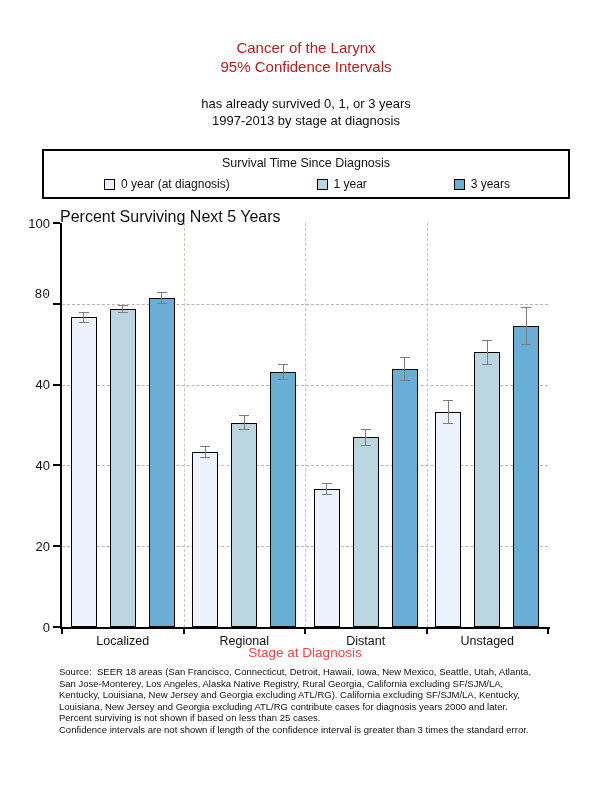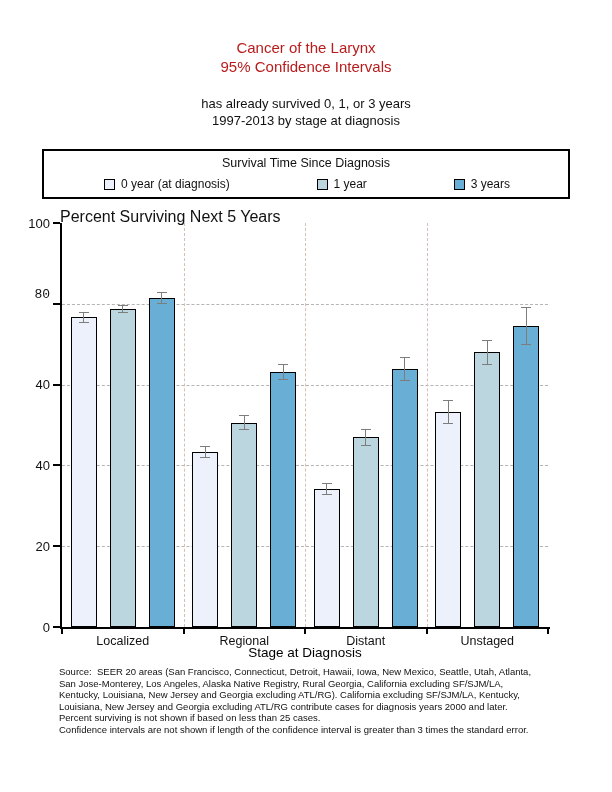--- a/index.html
+++ b/index.html
@@ -69,21 +69,21 @@
     font-size: 13px; color: #111;
   }
   .xtick { position: absolute; top: 406px; width: 2px; height: 5px; background: #000; }
   .xcat-label {
     position: absolute; top: 411px; text-align: center; font-size: 12.5px; color: #111;
   }
   .bar { position: absolute; border: 1px solid #000; }
   .err { position: absolute; background: #7d7d7d; }
   .xaxis-title {
     position: absolute; left: 62px; top: 645px; width: 486px;
-    text-align: center; font-size: 13.5px; color: #000000;
+    text-align: center; font-size: 13.5px; color: #ef4444;
   }
   .footnote {
     position: absolute; left: 59px; top: 666px; width: 505px;
     font-size: 9.5px; line-height: 11.5px; color: #111;
   }
   .footnote div { white-space: pre-wrap; }
 </style>
 </head>
 <body>
 
@@ -197,21 +197,21 @@
       <div class="err" style="left: 420.25px; top: 140.804px; width: 10px; height: 1.2px;"></div>
       <div class="bar" style="left: 451.25px; top: 103.02px; width: 26px; height: 300.98px; background: rgb(104, 174, 213);"></div>
       <div class="err" style="left: 463.75px; top: 84.032px; width: 1px; height: 37.976px;"></div>
       <div class="err" style="left: 459.25px; top: 84.032px; width: 10px; height: 1.2px;"></div>
       <div class="err" style="left: 459.25px; top: 121.008px; width: 10px; height: 1.2px;"></div>
     </div>
 
   <div class="xaxis-title">Stage at Diagnosis</div>
 
   <div class="footnote">
-    <div>Source:  SEER 20 areas (San Francisco, Connecticut, Detroit, Hawaii, Iowa, New Mexico, Seattle, Utah, Atlanta,</div>
+    <div>Source:  SEER 18 areas (San Francisco, Connecticut, Detroit, Hawaii, Iowa, New Mexico, Seattle, Utah, Atlanta,</div>
     <div>San Jose-Monterey, Los Angeles, Alaska Native Registry, Rural Georgia, California excluding SF/SJM/LA,</div>
     <div>Kentucky, Louisiana, New Jersey and Georgia excluding ATL/RG). California excluding SF/SJM/LA, Kentucky,</div>
     <div>Louisiana, New Jersey and Georgia excluding ATL/RG contribute cases for diagnosis years 2000 and later.</div>
     <div>Percent surviving is not shown if based on less than 25 cases.</div>
     <div>Confidence intervals are not shown if length of the confidence interval is greater than 3 times the standard error.</div>
   </div>
 
 </div>
 
 </body></html>

